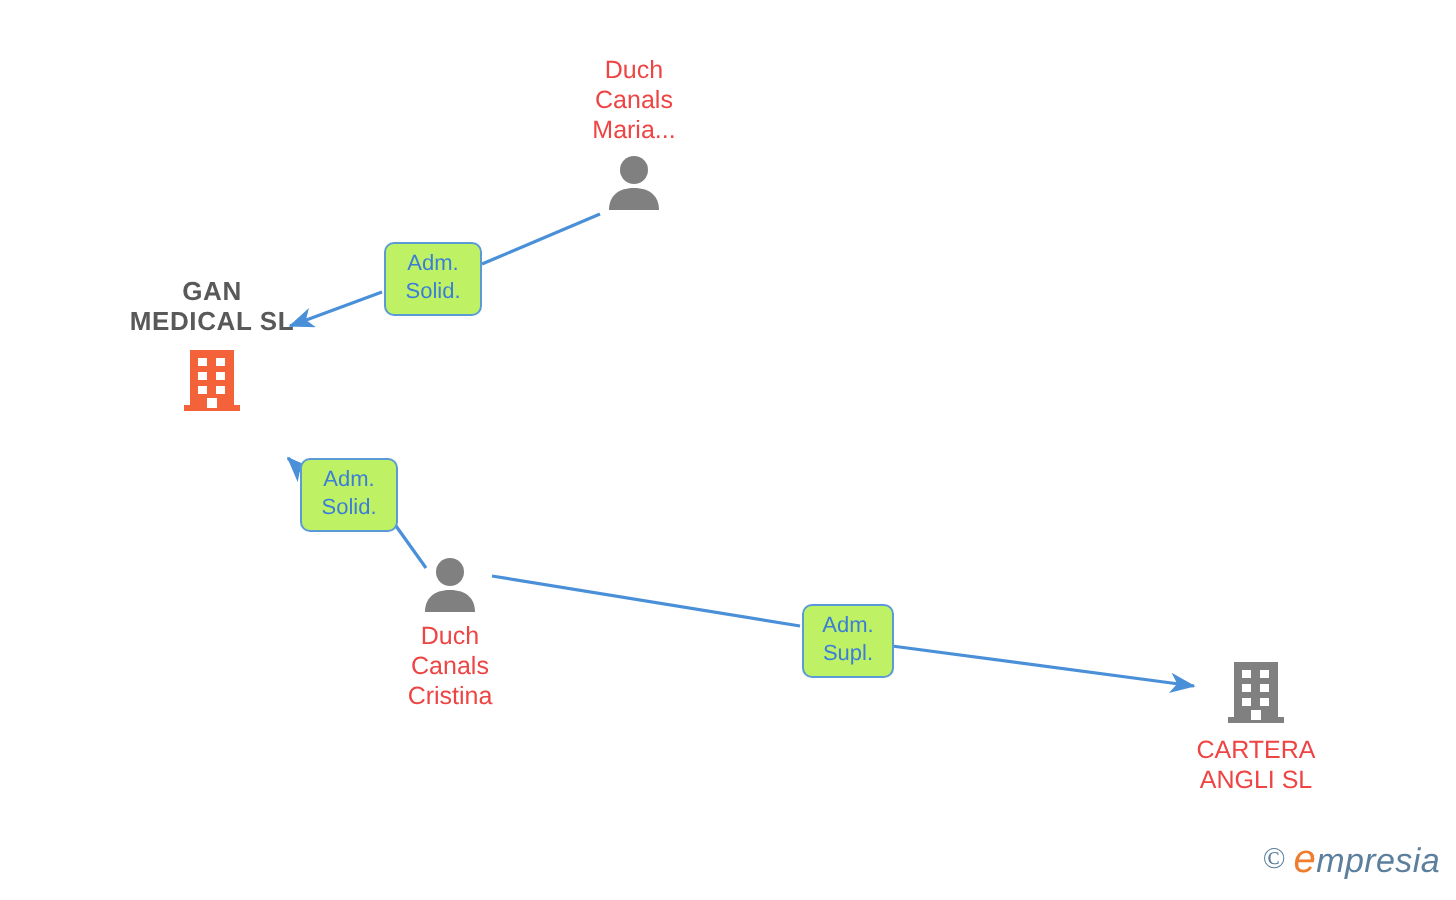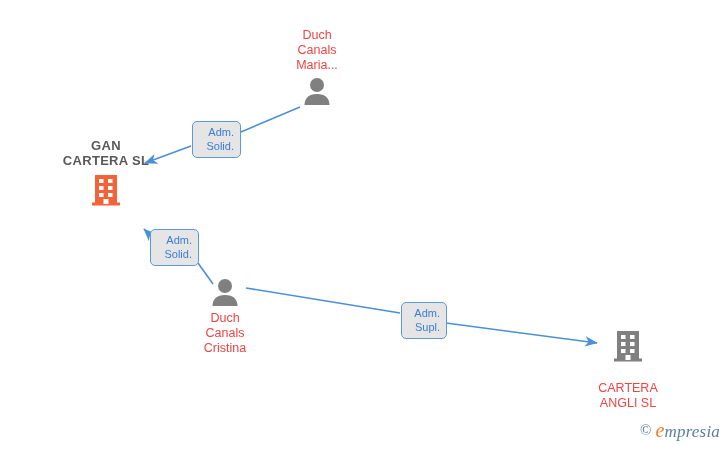--- a/index.html
+++ b/index.html
@@ -39,44 +39,44 @@
     letter-spacing: 0.3px;
   }
   .icon-wrap {
     display: block;
     margin: 0 auto;
   }
   .edge-label {
     position: absolute;
     border: 1.4px solid #5a9bd5;
     border-radius: 5px;
-    background: #e5e5e5;
+    background: #bef264;
     color: #3b7dd8;
     font-size: 11px;
     line-height: 14px;
     padding: 3px 6px 4px 6px;
-    text-align: right;
+    text-align: center;
     white-space: pre-line;
     box-sizing: border-box;
   }
   .watermark {
     position: absolute;
     right: 8px;
     bottom: 8px;
     display: flex;
     align-items: center;
     gap: 4px;
   }
   .wm-c {
     color: #5b7f9c;
     font-size: 15px;
     font-family: "Liberation Serif", serif;
   }
   .wm-text {
-    font-family: Liberation Serif, serif;
+    font-family: Liberation Sans, sans-serif;
     font-style: italic;
     font-size: 17px;
     color: #5b7f9c;
     letter-spacing: 0.2px;
   }
   .wm-text .wm-e {
     color: #ef7d2f;
     font-size: 20px;
   }
 </style>
@@ -103,21 +103,21 @@
     </g>
 
     <g>
       <path d="M246,288 L400,313" stroke="#4a90d9" stroke-width="1.6" fill="none"></path>
       <path d="M446,323 L597,343" stroke="#4a90d9" stroke-width="1.6" fill="none" marker-end="url(#arrow)"></path>
     </g>
   </svg>
 
   <div class="node" style="left:46px; top:138px; width:120px;">
     <div class="node-label company">GAN
-CARTERA  SL</div>
+MEDICAL  SL</div>
     <svg class="icon-wrap" width="28" height="32" viewBox="0 0 28 32" style="margin-top:6px;">
       <rect x="3" y="1" width="22" height="29" fill="#f4623a"></rect>
       <rect x="0" y="28.5" width="28" height="3" fill="#f4623a"></rect>
       <rect x="7" y="5" width="4.5" height="4" fill="#ffffff"></rect>
       <rect x="16" y="5" width="4.5" height="4" fill="#ffffff"></rect>
       <rect x="7" y="12" width="4.5" height="4" fill="#ffffff"></rect>
       <rect x="16" y="12" width="4.5" height="4" fill="#ffffff"></rect>
       <rect x="7" y="19" width="4.5" height="4" fill="#ffffff"></rect>
       <rect x="16" y="19" width="4.5" height="4" fill="#ffffff"></rect>
       <rect x="11.5" y="25" width="5" height="5" fill="#ffffff"></rect>
@@ -149,21 +149,21 @@
       <rect x="3" y="1" width="22" height="29" fill="#808080"></rect>
       <rect x="0" y="28.5" width="28" height="3" fill="#808080"></rect>
       <rect x="7" y="5" width="4.5" height="4" fill="#ffffff"></rect>
       <rect x="16" y="5" width="4.5" height="4" fill="#ffffff"></rect>
       <rect x="7" y="12" width="4.5" height="4" fill="#ffffff"></rect>
       <rect x="16" y="12" width="4.5" height="4" fill="#ffffff"></rect>
       <rect x="7" y="19" width="4.5" height="4" fill="#ffffff"></rect>
       <rect x="16" y="19" width="4.5" height="4" fill="#ffffff"></rect>
       <rect x="11.5" y="25" width="5" height="5" fill="#ffffff"></rect>
     </svg>
-    <div class="node-label" style="margin-top:19px;">CARTERA
+    <div class="node-label" style="margin-top:6px;">CARTERA
 ANGLI SL</div>
   </div>
 
   <div class="edge-label" style="left:192px; top:121px; width:49px;">Adm.
 Solid.</div>
 
   <div class="edge-label" style="left:150px; top:229px; width:49px;">Adm.
 Solid.</div>
 
   <div class="edge-label" style="left:401px; top:302px; width:46px;">Adm.

